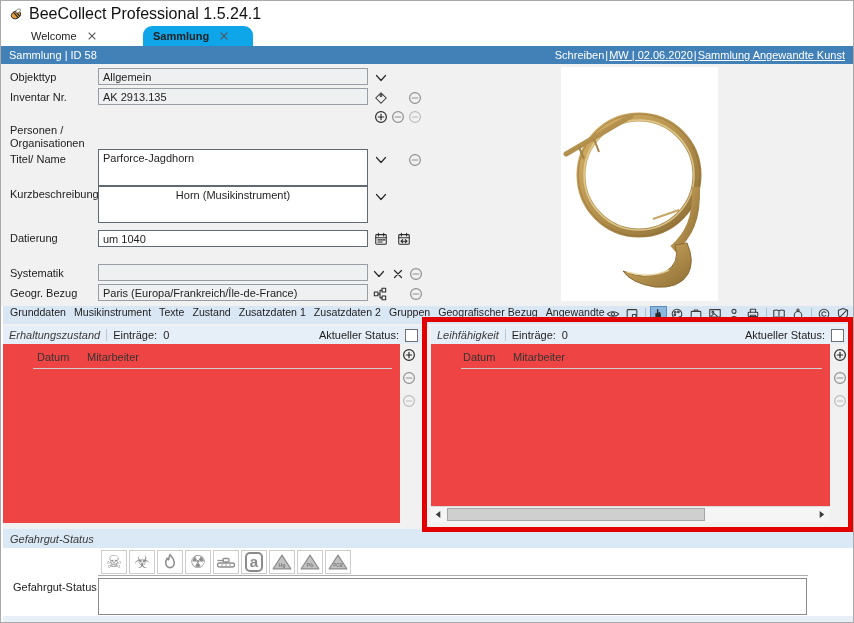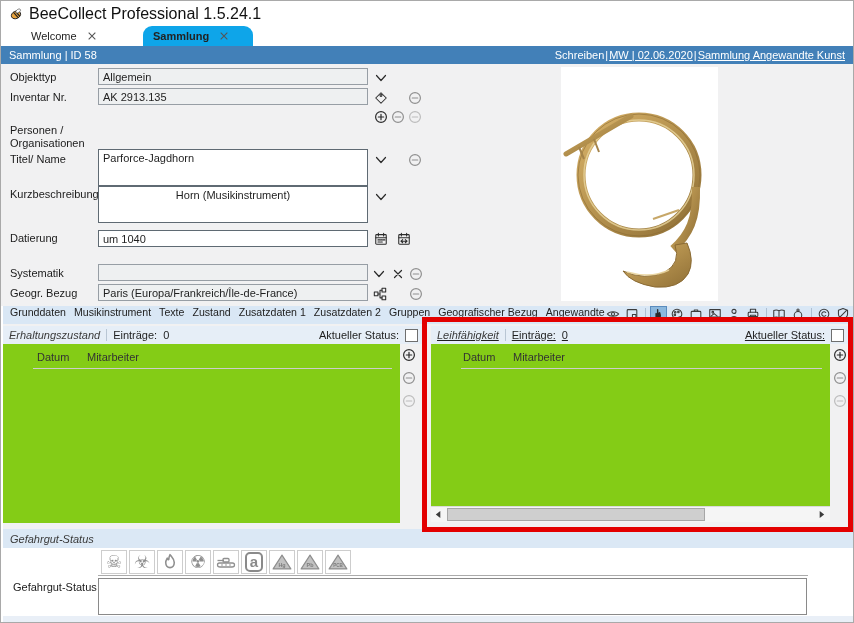--- a/index.html
+++ b/index.html
@@ -58,21 +58,21 @@
   .vsep { width:1px; height:13px; background:#aebfd2; margin:0 2px; }
 
   
   .panelbg { position:absolute; background:#f1f1f2; }
   .pheader { position:absolute; height:18px; background:#e6eef7; display:flex; align-items:center;
              gap:6px; padding:0 4px 0 6px; }
   .ptitle { font-style:italic; color:#3a3a3a; }
   .pvline { width:1px; height:12px; background:#b9c6d4; }
   .spacer { flex:1; }
   .chk { width:13px; height:13px; background:#fff; border:1px solid #6f6f6f; }
-  .plist { position:absolute; background:#84cc16; }
+  .plist { position:absolute; background:#ef4444; }
   .colh { position:absolute; top:7px; color:#333; }
   .hline { position:absolute; left:30px; right:8px; top:24px; height:1px; background:#cccccc; }
   .pbtns { position:absolute; display:flex; flex-direction:column; gap:7px; align-items:center; }
   .pbtns svg { width:14px; height:14px; }
 
   
   .hscroll { position:absolute; left:430px; top:505px; width:399px; height:16px; background:#f5f5f5;
              border-top:1px solid #dadada; }
   .sarrow { position:absolute; top:0; width:15px; height:15px; display:flex; align-items:center; justify-content:center; }
   .sarrow svg { width:9px; height:9px; }
@@ -405,21 +405,21 @@
           <path d="M4.3 7 h5.4"></path>
         </svg></span>
     <span class="ikon gg">
       <svg class="ln" viewBox="0 0 14 14">
           <circle cx="7" cy="7" r="5.4"></circle>
           <path d="M4.3 7 h5.4"></path>
         </svg></span>
   </div>
 
   <div class="panelbg" style="left:425px;top:323px;width:426px;height:205px;"></div>
-  <div class="pheader" style="left:430px;top:325px;width:417px;text-decoration:underline;">
+  <div class="pheader" style="left:430px;top:325px;width:417px;">
     <span class="ptitle">Leihfähigkeit</span>
     <span class="pvline"></span>
     <span>Einträge:</span>
     <span>0</span>
     <span class="spacer"></span>
     <span>Aktueller Status:</span>
     <span class="chk"></span>
   </div>
   <div class="plist" style="left:430px;top:343px;width:399px;height:162px;">
     <span class="colh" style="left:32px;">Datum</span>

